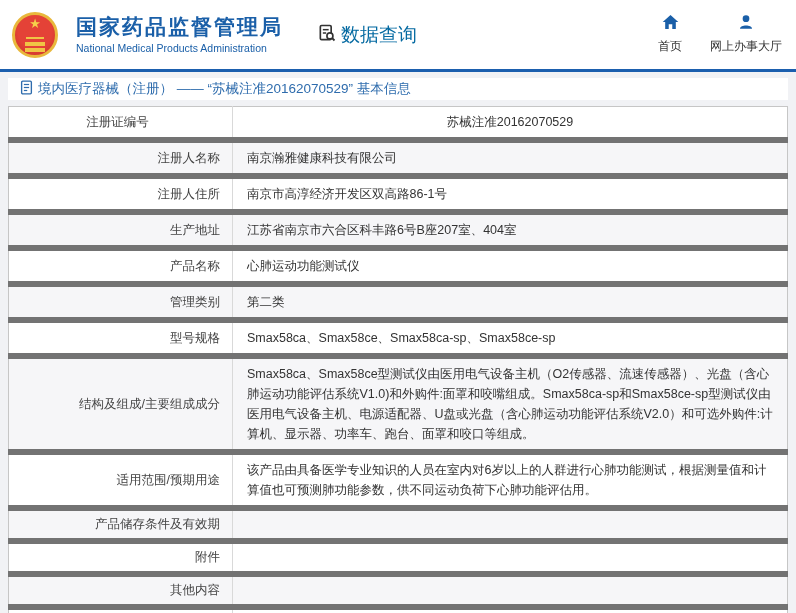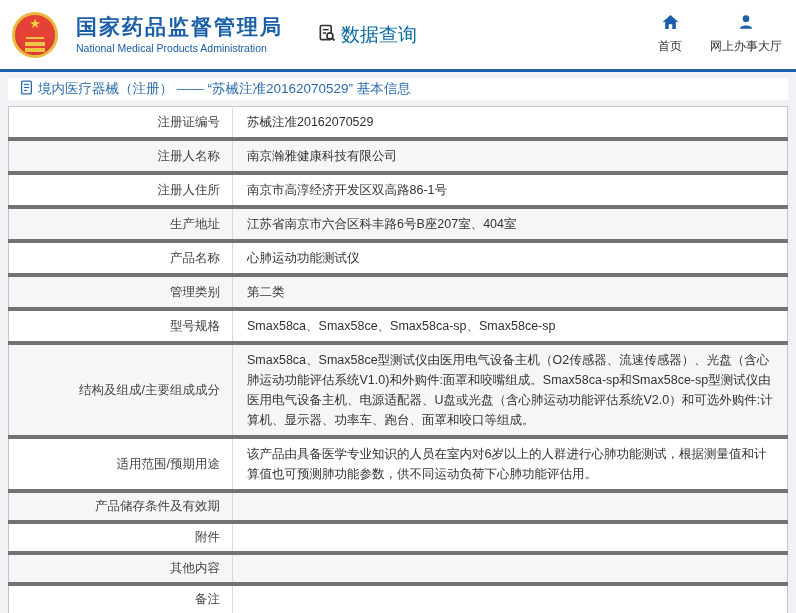--- a/index.html
+++ b/index.html
@@ -76,26 +76,26 @@
   .breadcrumb-text { font-size: 13.5px; color: #2e6cad; margin-left: 5px; }
 
   .table-card { background: #fff; }
   table.info-table {
     width: 100%;
     border-collapse: collapse;
     border: 1px solid #c6c6c6;
   }
   table.info-table tr:nth-child(even) { background: #f6f6f8; }
   table.info-table td {
-    border-top: 4px solid #737373;
+    border-top: 6px solid #737373;
     font-size: 12.5px;
     vertical-align: middle;
     height: 25px;
   }
-  table.info-table tr:first-child td { border-top: none; }
+  table.info-table tr:first-child td { border-top: none; text-align: center; }
   td.label-cell {
     width: 224px;
     text-align: right;
     color: #444;
     padding: 5px 12px 5px 6px;
     border-right: 1px solid #d9d9d9;
     white-space: nowrap;
   }
   td.value-cell {
     padding: 5px 14px;

